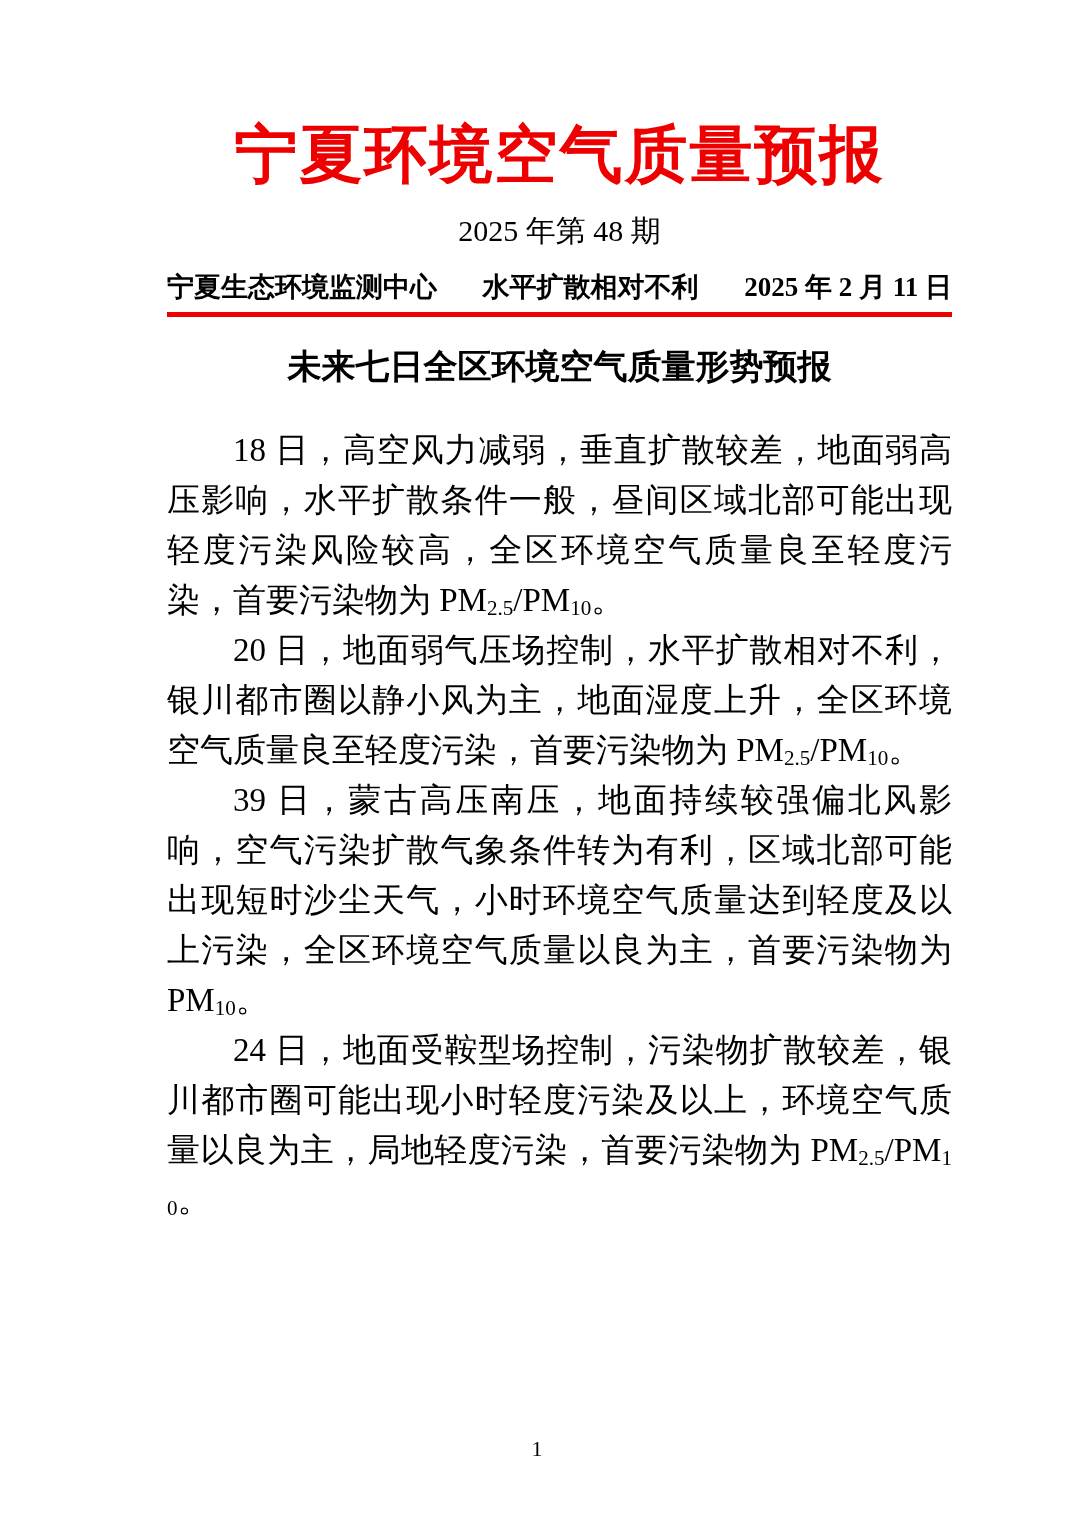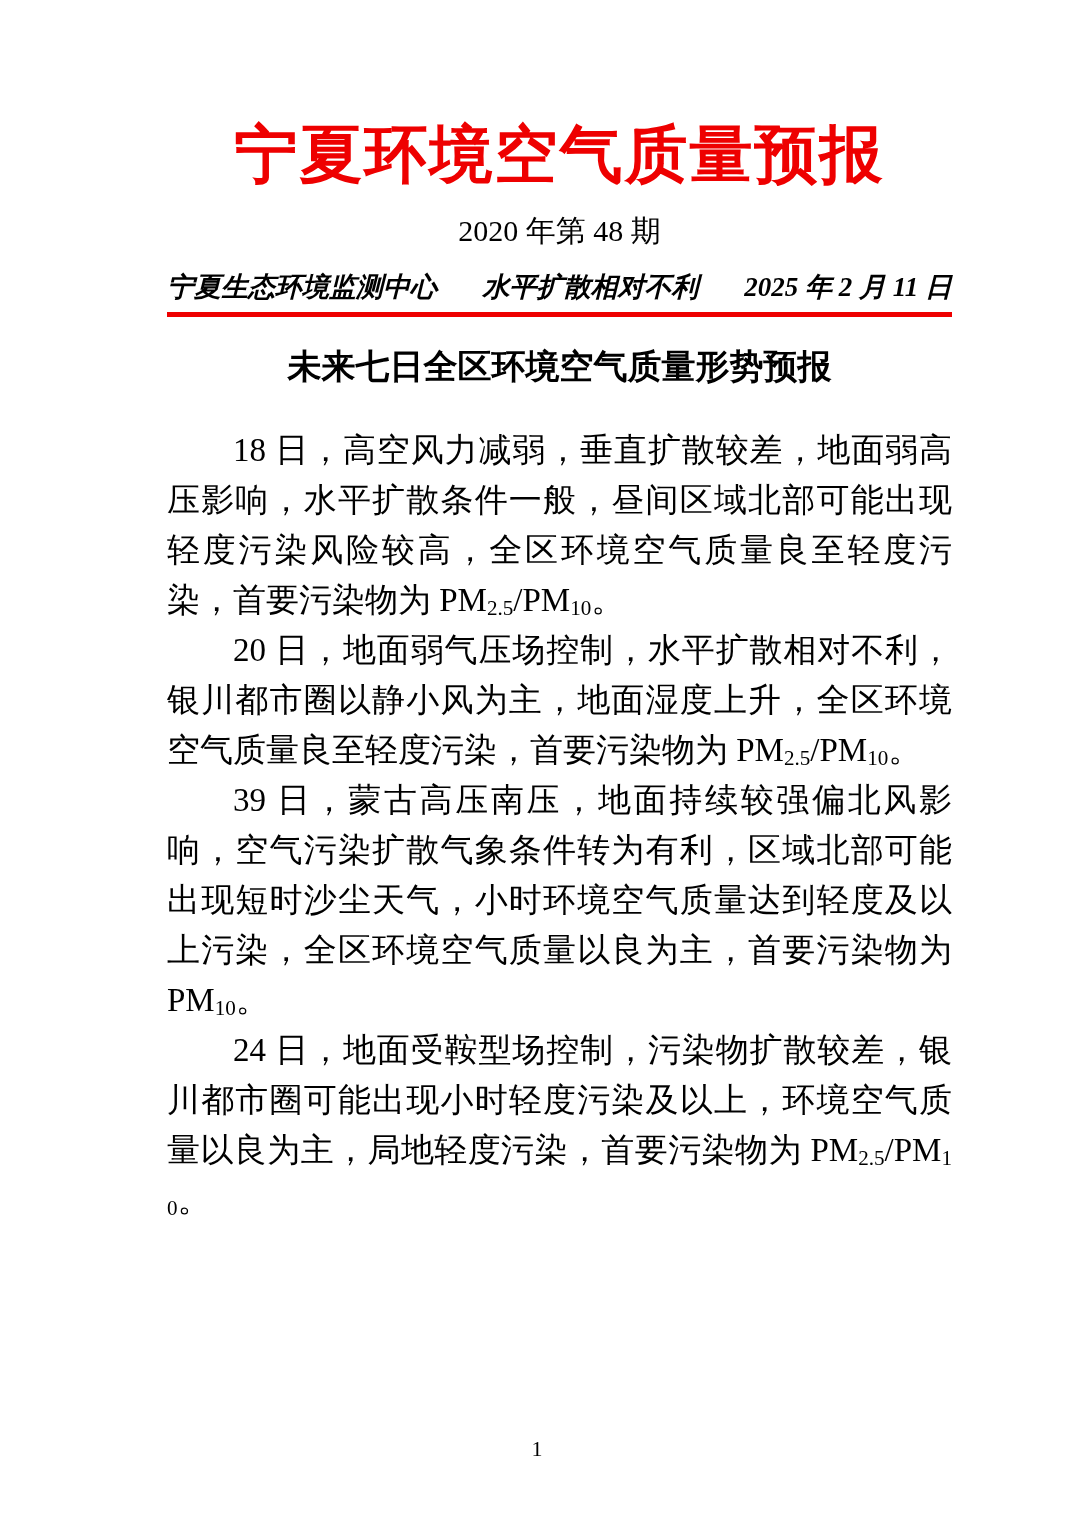--- a/index.html
+++ b/index.html
@@ -34,21 +34,20 @@
     line-height: 1.1;
   }
   .meta-row {
     margin-top: 26px;
     display: flex;
     justify-content: space-between;
     align-items: baseline;
     font-size: 27px;
     font-weight: bold;
     line-height: 1.1;
-    font-style: italic;
   }
   .red-rule {
     margin-top: 9px;
     height: 5px;
     width: 100%;
   }
   .section-title {
     margin: 30px 0 0 0;
     text-align: center;
     font-size: 34px;
@@ -81,21 +80,21 @@
     color: #000000;
   }
 </style>
 </head>
 <body>
 
 <div class="page">
 
   <h1 class="doc-title" style="color: rgb(238, 0, 0);">宁夏环境空气质量预报</h1>
 
-  <div class="issue-line">2020 年第 48 期</div>
+  <div class="issue-line">2025 年第 48 期</div>
 
   <div class="meta-row">
     <span>宁夏生态环境监测中心</span>
     <span>水平扩散相对不利</span>
     <span>2025 年 2 月 11 日</span>
   </div>
 
   <div class="red-rule" style="background: rgb(238, 0, 0);"></div>
 
   <h2 class="section-title">未来七日全区环境空气质量形势预报</h2>

